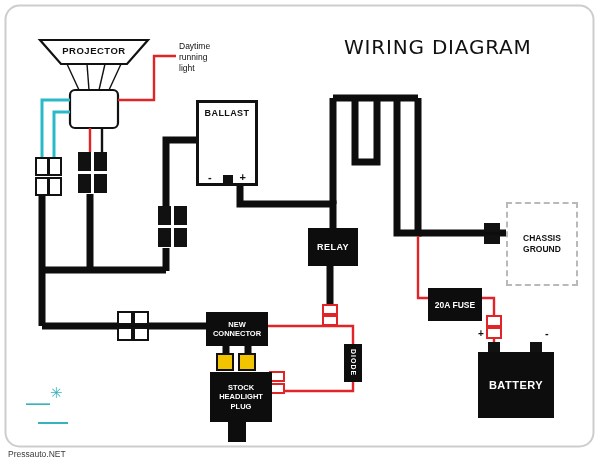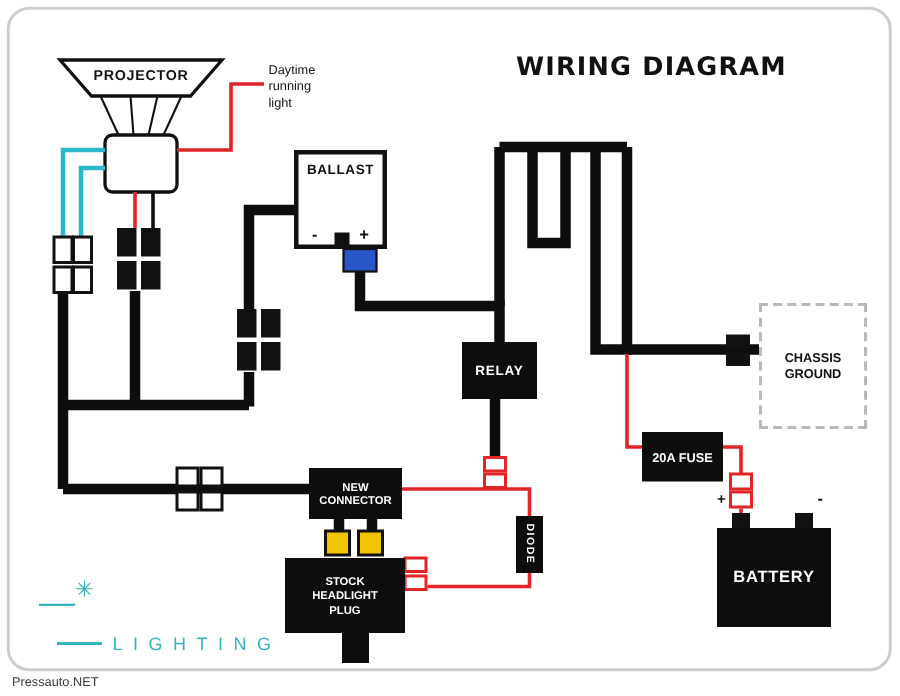--- a/index.html
+++ b/index.html
@@ -9,38 +9,38 @@
   }
   .abs{position:absolute;}
   .preline{white-space:pre-line;}
   .box{
     position:absolute;display:flex;align-items:center;justify-content:center;
     text-align:center;box-sizing:border-box;
   }
   .black-box{background:#0d0d0d;color:#fff;font-weight:bold;}
   #page-title{
     left:344px;top:35px;font-family:"DejaVu Sans",sans-serif;
-    font-weight:bold;font-size:17px;letter-spacing:0.8px;
+    font-weight:normal;font-size:20px;letter-spacing:0.8px;
   }
   #projector-label{
     left:44px;top:45px;width:100px;text-align:center;
     font-size:9.5px;font-weight:bold;letter-spacing:0.5px;
   }
   #daytime-label{left:179px;top:41px;font-size:8.5px;line-height:11px;}
   #ballast-box{
-    left:196px;top:100px;width:62px;height:66px;background:#fff;
+    left:196px;top:100px;width:62px;height:86px;background:#fff;
     border:3px solid #111;flex-direction:column;justify-content:flex-start;
   }
   #ballast-label{margin-top:5px;font-size:9px;font-weight:bold;letter-spacing:0.4px;}
   #ballast-minus{position:absolute;left:9px;bottom:0px;font-size:11px;font-weight:bold;}
   #ballast-plus{position:absolute;right:9px;bottom:0px;font-size:11px;font-weight:bold;}
   #ballast-notch{position:absolute;left:24px;bottom:-1px;width:10px;height:9px;background:#111;}
   #relay-box{left:308px;top:228px;width:50px;height:38px;font-size:9px;letter-spacing:0.5px;}
   #new-connector-box{left:206px;top:312px;width:62px;height:34px;font-size:7.5px;line-height:9px;}
-  #stock-plug-box{left:190px;top:372px;width:80px;height:50px;font-size:7.5px;line-height:9.5px;}
+  #stock-plug-box{left:210px;top:372px;width:62px;height:50px;font-size:7.5px;line-height:9.5px;}
   #diode-box{left:344px;top:344px;width:18px;height:38px;}
   #diode-box span{writing-mode:vertical-rl;font-size:7px;letter-spacing:1px;font-weight:bold;}
   #fuse-box{left:428px;top:288px;width:54px;height:33px;font-size:8.5px;}
   #battery-box{left:478px;top:352px;width:76px;height:66px;font-size:11px;letter-spacing:0.5px;}
   #battery-plus{left:478px;top:328px;font-size:10px;font-weight:bold;}
   #battery-minus{left:545px;top:327px;font-size:11px;font-weight:bold;}
   #chassis-ground-box{
     left:506px;top:202px;width:72px;height:84px;border:2px dashed #b9b9b9;
     font-size:8.5px;font-weight:bold;line-height:11px;color:#111;
   }
@@ -228,17 +228,16 @@
 GROUND</span>
 </div>
 
 <div id="dapper-logo" class="abs">
   <div id="logo-line1">
     <span id="logo-dash">—</span>
       <span id="logo-sparkle">✳</span>
   </div>
   <div id="logo-line2">
     <span id="logo-rule"></span>
-      <span id="logo-sub">LIGHTING</span>
   </div>
 </div>
 
 <div id="credit" class="abs">Pressauto.NET</div>
 
 </body></html>

